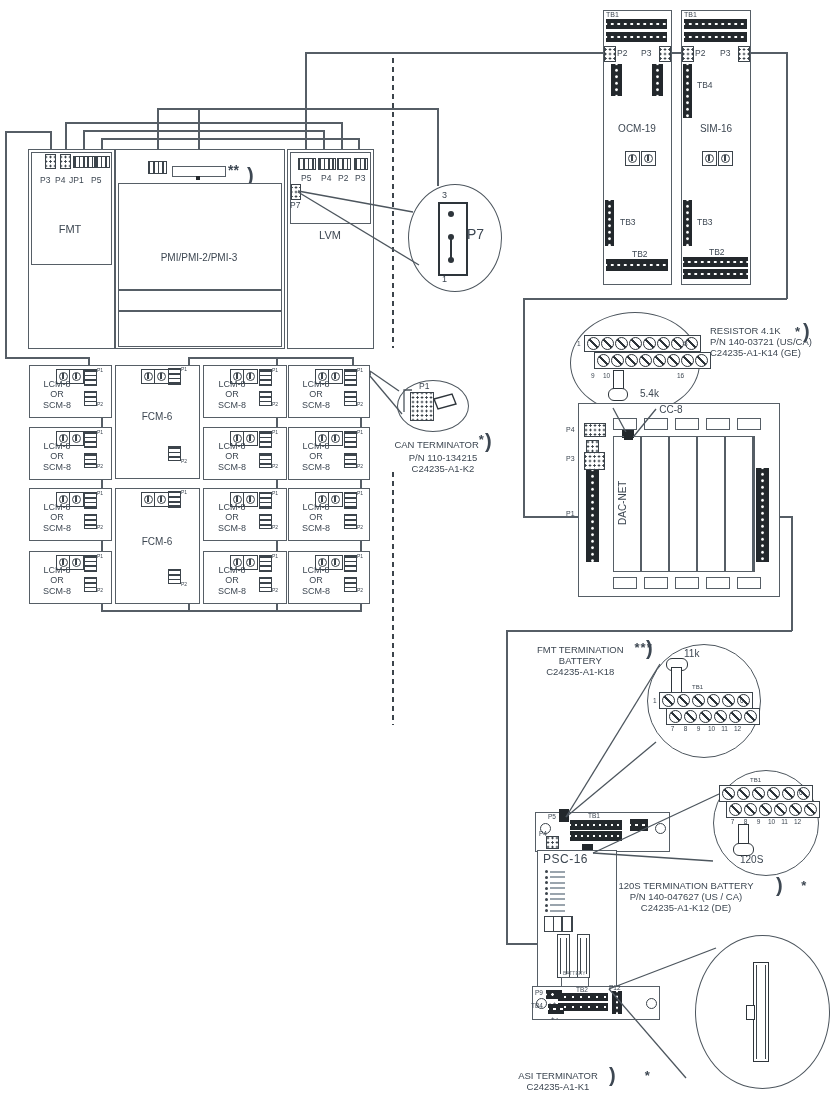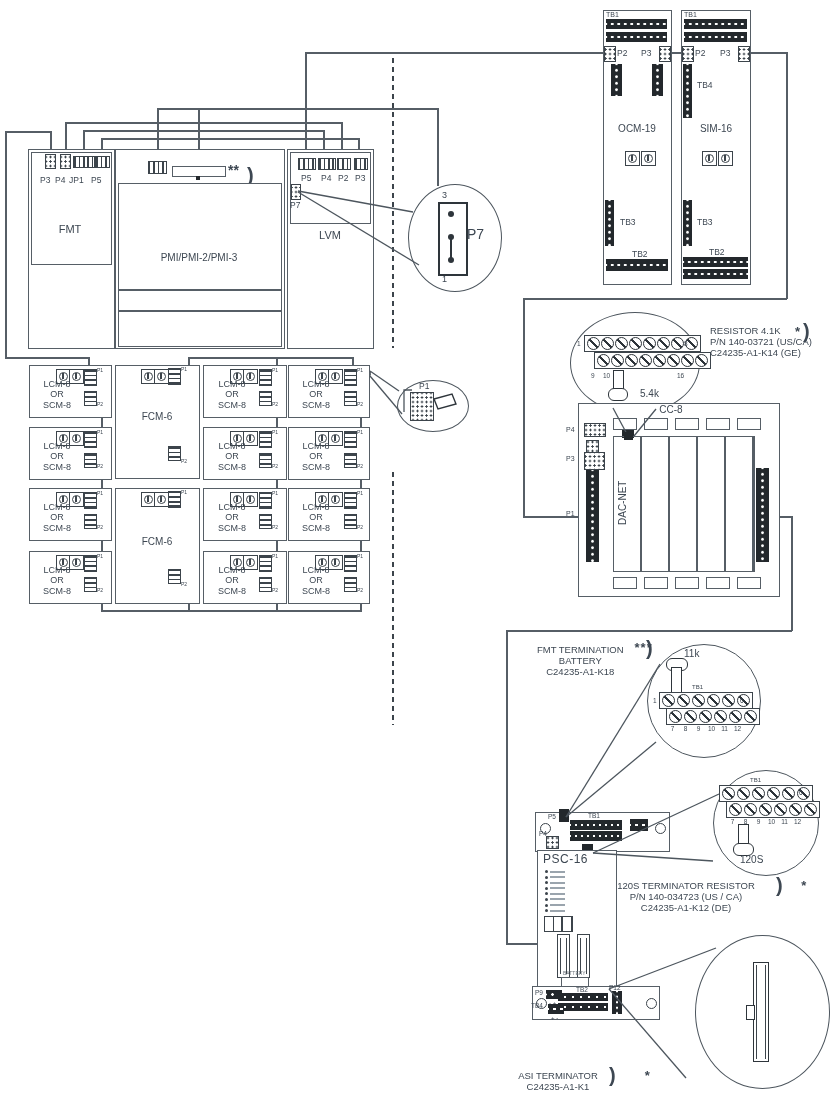--- a/index.html
+++ b/index.html
@@ -359,20 +359,25 @@
         <div>LCM-8</div>
         <div>OR</div>
         <div>SCM-8</div>
       </div>
   </div>
 
   
   <div class="ell" style="left:397px;top:380px;width:70px;height:50px"></div>
   <span class="t f8" style="left:419px;top:382px">P1</span>
   <div class="pin-grid" style="left:410px;top:392px;width:22px;height:27px"></div>
+  <div class="t" style="left:383px;top:430px;width:120px;text-align:center">
+    <span class="f95"><span>CAN TERMINATOR</span><span class="star">*</span><span class="big-paren">)</span></span>
+    <div class="f95">P/N 110-134215</div>
+    <div class="f95">C24235-A1-K2</div>
+  </div>
 
   
   <div class="box" style="left:603px;top:10px;width:67px;height:273px">
     <span class="t f7" style="left:2px;top:0px">TB1</span>
     <div class="dots-h" style="left:2px;top:8px;width:61px;height:10px"></div>
     <div class="dots-h" style="left:2px;top:21px;width:61px;height:10px"></div>
     <div class="pin-grid" style="left:0px;top:35px;width:10px;height:14px"></div>
     <span class="t f8" style="left:13px;top:38px">P2</span>
     <span class="t f8" style="left:37px;top:38px">P3</span>
     <div class="pin-grid" style="left:55px;top:35px;width:10px;height:14px"></div>
@@ -540,22 +545,22 @@
       <span class="tn">8</span>
       <span class="tn">9</span>
       <span class="tn">10</span>
       <span class="tn">11</span>
       <span class="tn">12</span>
     </div>
   <div class="res-stem" style="left:738px;top:824px;width:9px;height:22px"></div>
   <div class="res-cap" style="left:733px;top:843px;width:19px;height:11px"></div>
   <span class="t f10" style="left:740px;top:854px">120S</span>
   <div class="t" style="left:606px;top:881px;width:160px;text-align:center">
-    <div class="f95">120S TERMINATOR RESISTOR</div>
-    <div class="f95">P/N 140-034723 (US / CA)</div>
+    <div class="f95">120S TERMINATION BATTERY</div>
+    <div class="f95">P/N 140-047627 (US / CA)</div>
     <div class="f95">C24235-A1-K12 (DE)</div>
   </div>
   <span class="t star" style="left:768px;top:876px">*</span>
   <span class="t big-paren" style="left:776px;top:874px">)</span>
 
   
   <div class="box" style="left:535px;top:812px;width:133px;height:38px"></div>
   <div class="hole" style="left:540px;top:823px;width:9px;height:9px"></div>
   <div class="hole" style="left:655px;top:823px;width:9px;height:9px"></div>
   <span class="t f65" style="left:548px;top:813px">P5</span>

